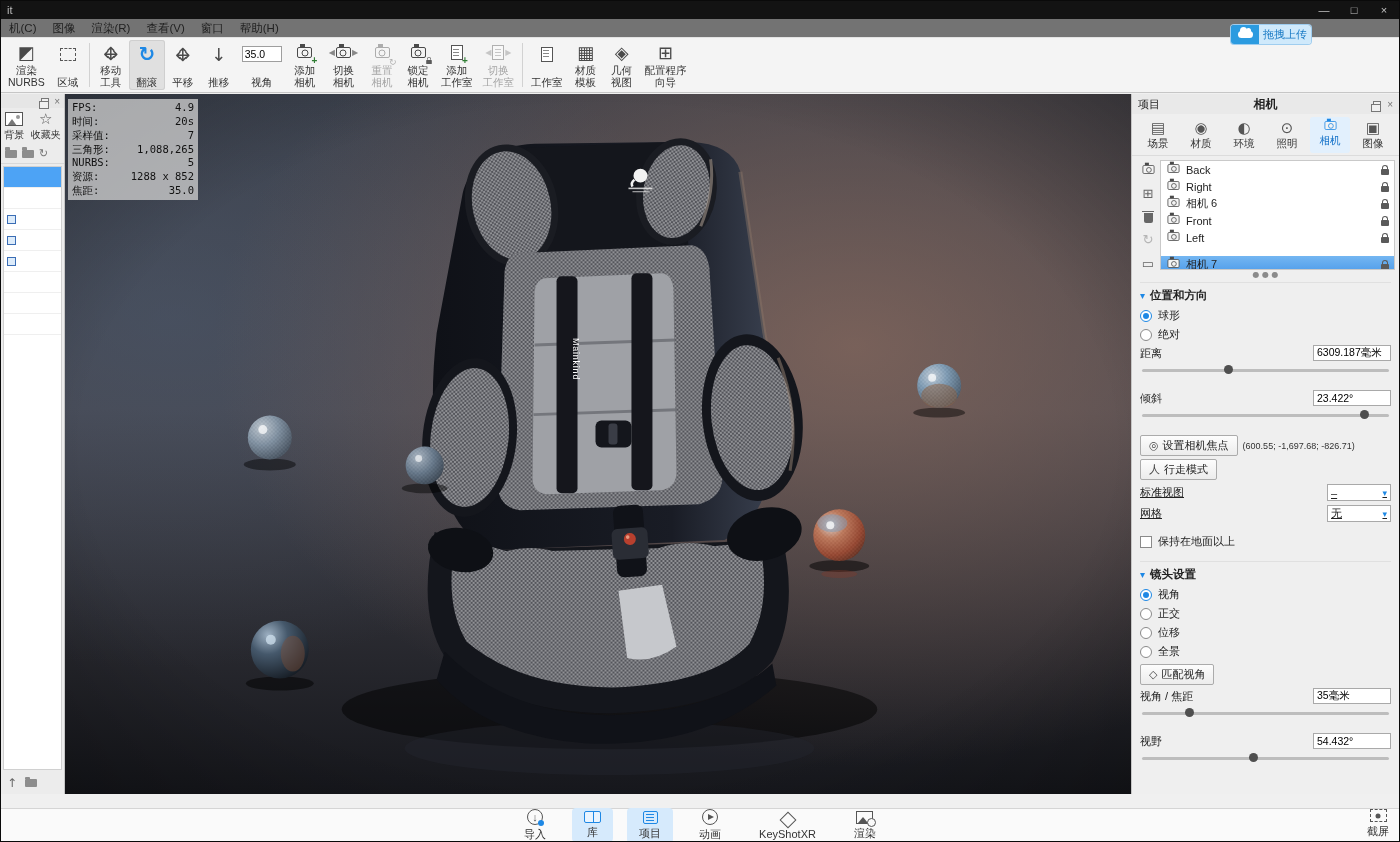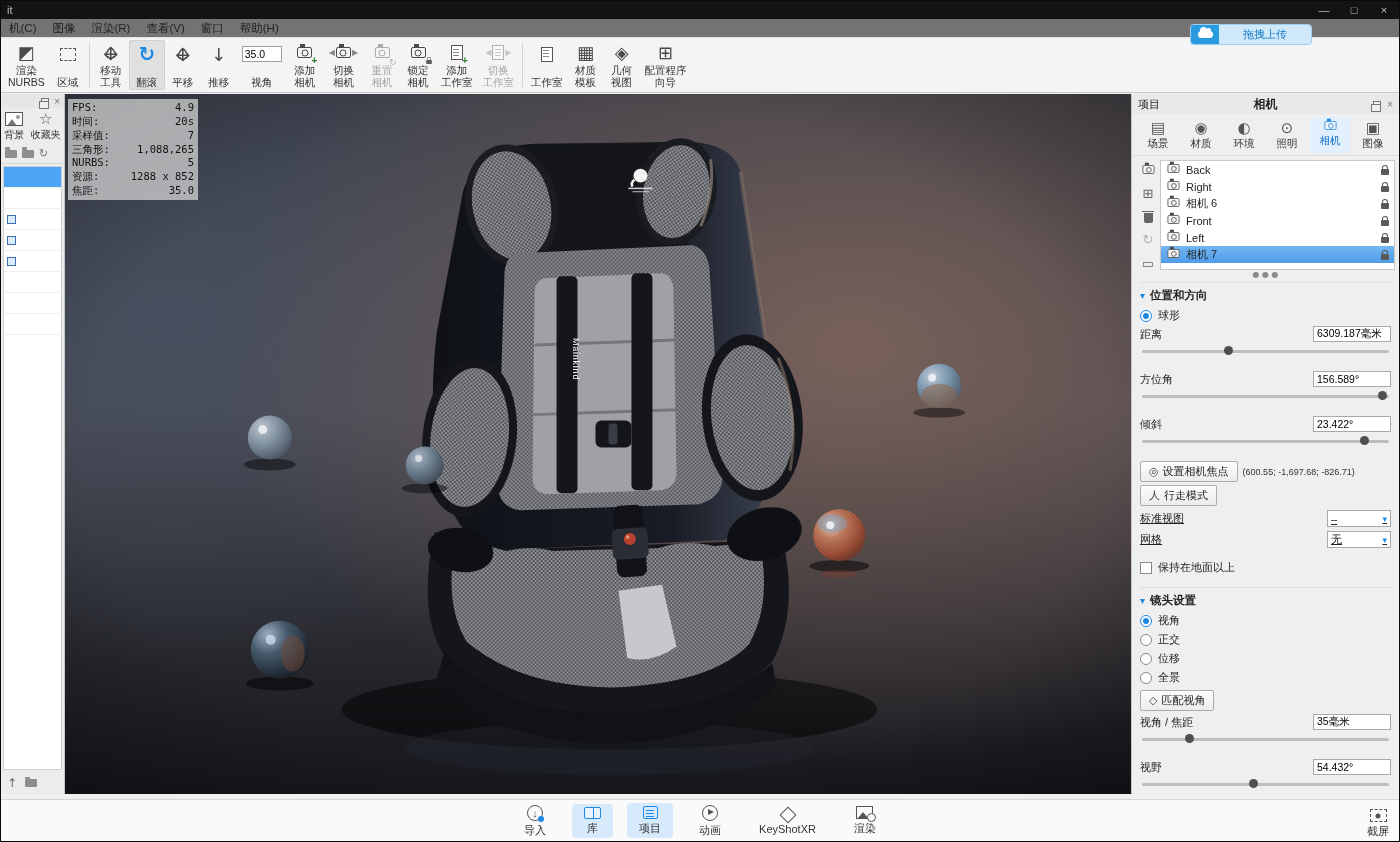--- a/index.html
+++ b/index.html
@@ -68,21 +68,21 @@
   .imp-ico::after { content:""; position:absolute; right:-2px; bottom:-2px; width:6px; height:6px; border-radius:50%; background:#1e88e5; }
   .cube-ico { display:inline-block; width:12px; height:12px; border:1.6px solid #555; transform:rotate(45deg); margin-top:2px; }
   .rnd-ico { display:inline-block; width:17px; height:13px; border:1.6px solid #555; position:relative; }
   .rnd-ico::before { content:""; position:absolute; left:1px; bottom:0; border-left:5px solid transparent; border-right:5px solid transparent; border-bottom:6px solid #555; }
   .rnd-ico::after { content:""; position:absolute; right:-4px; bottom:-4px; width:7px; height:7px; border:1.5px solid #555; border-radius:50%; background:#fafafa; }
   .shot-ico { display:inline-block; width:17px; height:13px; border:1.5px dashed #555; position:relative; }
   .shot-ico::before { content:""; position:absolute; left:50%; top:50%; transform:translate(-50%,-50%); width:5px; height:5px; border-radius:50%; background:#555; }
   
   .upload { position:absolute; top:24px; right:88px; height:19px; display:flex; border-radius:3px; overflow:hidden; cursor:pointer; box-shadow:0 0 0 1px #9fcdef; }
   .upload-left { width:28px; background:#2b9be0; display:flex; align-items:center; justify-content:center; }
-  .upload-right { background:#cfe9fb; color:#1779c4; font-size:11px; padding:0 24px; line-height:19px; }
+  .upload-right { background:#cfe9fb; color:#1779c4; font-size:11px; padding:0 4px; line-height:19px; }
   
   .main { position:absolute; top:93px; bottom:47px; left:0; right:0; display:flex; }
   
   .left-panel { width:64px; background:#ececec; border-right:1px solid #c6c6c6; display:flex; flex-direction:column; }
   .lp-head { height:14px; display:flex; align-items:center; justify-content:flex-end; gap:5px; padding:0 4px; background:#e6e6e6; font-size:10px; color:#777; }
   .lp-items { display:flex; justify-content:space-around; padding:4px 0 2px; }
   .lp-item { display:flex; flex-direction:column; align-items:center; font-size:10px; color:#333; gap:2px; cursor:pointer; }
   .lp-star { font-size:15px; color:#555; line-height:14px; }
   .lp-tools { display:flex; gap:5px; padding:3px 4px; align-items:center; border-bottom:1px solid #d8d8d8; }
   .lp-tools .g { font-size:11px; color:#777; }
@@ -106,21 +106,21 @@
   .rp-tabs { display:flex; justify-content:space-between; padding:3px 6px 2px; border-bottom:1px solid #dcdcdc; }
   .rp-tab { width:40px; display:flex; flex-direction:column; align-items:center; gap:1px; font-size:10.5px; color:#333; padding:3px 0 2px; border-radius:3px; cursor:pointer; }
   .rp-tab .g { font-size:15px; color:#555; line-height:16px; }
   .rp-tab.sel { background:#e2f0fd; color:#1371c8; }
   .cam-section { display:flex; padding:4px 4px 0 4px; }
   .cam-strip { width:24px; display:flex; flex-direction:column; align-items:center; gap:9px; padding-top:4px; }
   .cam-strip .g { font-size:13px; color:#666; cursor:pointer; }
   .cam-strip .dim { color:#b5b5b5; }
   .cam-list { flex:1; background:#fff; border:1px solid #c9c9c9; height:110px; overflow:hidden; }
   .cam-row { height:17px; display:flex; align-items:center; gap:5px; padding:0 5px; cursor:pointer; }
-  .cam-row.sel { background:linear-gradient(#74b6f2,#4e9ce9); }
+  .cam-row.sel { background:linear-gradient(#74b6f2,#4e9ce9);margin-top:10px; }
   .cam-name { flex:1; font-size:11px; }
   .dots-handle { text-align:center; color:#8a8a8a; font-size:8px; height:9px; line-height:8px; cursor:ns-resize; }
   .rp-body { flex:1; padding:0 8px; overflow:hidden; }
   .sec-h { display:flex; align-items:center; gap:5px; padding:5px 0 3px; font-weight:bold; font-size:11.5px; border-top:1px solid #e0e0e0; margin-top:2px; cursor:pointer; }
   .chev { color:#1e88e5; font-size:10px; }
   .radio-row { display:flex; align-items:center; gap:6px; padding:2px 0; cursor:pointer; }
   .radio { width:12px; height:12px; border:1px solid #8a8a8a; border-radius:50%; background:#fff; position:relative; flex:0 0 auto; }
   .radio.on { border-color:#1e88e5; }
   .radio.on::after { content:""; position:absolute; left:2px; top:2px; width:6px; height:6px; border-radius:50%; background:#1e88e5; }
   .cb { width:12px; height:12px; border:1px solid #8a8a8a; background:#fff; position:relative; flex:0 0 auto; }
@@ -131,21 +131,21 @@
   .thumb { position:absolute; top:-4px; width:9px; height:9px; margin-left:-4px; background:#4f4f4f; border-radius:50%; }
   .btn { display:inline-flex; align-items:center; gap:4px; border:1px solid #ababab; background:linear-gradient(#fdfdfd,#ececec); font-size:11px; color:#222; padding:2px 8px; border-radius:2px; cursor:pointer; }
   .btn .g { font-size:11px; color:#444; }
   .focus-row { display:flex; align-items:center; gap:5px; margin:3px 0; }
   .focus-val { font-size:9px; color:#333; white-space:nowrap; }
   .sel-row { display:flex; align-items:center; justify-content:space-between; margin:4px 0;text-decoration:underline; }
   .sel-box { width:64px; height:17px; border:1px solid #a9a9a9; background:#fff; display:flex; align-items:center; padding:0 3px; cursor:pointer; }
   .sel-arr { margin-left:auto; color:#1e88e5; font-size:9px; }
   .cb-row { display:flex; align-items:center; gap:6px; margin:12px 0; cursor:pointer; }
   
-  .bottombar { position:absolute; left:0; right:0; bottom:0; height:42px; background:#fafafa; border-top:1px solid #d5d5d5; display:flex; align-items:center; justify-content:center; gap:14px; }
+  .bottombar { position:absolute; left:0; right:0; bottom:0; height:33px; background:#fafafa; border-top:1px solid #d5d5d5; display:flex; align-items:center; justify-content:center; gap:14px; }
   .bb-item { display:flex; flex-direction:column; align-items:center; gap:2px; font-size:11px; color:#333; padding:3px 12px 2px; border-radius:4px; cursor:pointer; }
   .bb-item.sel { background:#d6eafc; }
   .bb-shot { position:absolute; right:10px; bottom:2px; display:flex; flex-direction:column; align-items:center; gap:2px; font-size:11px; color:#333; cursor:pointer; }
   .g { font-family:"DejaVu Sans","Liberation Sans",sans-serif; }
 </style>
 </head>
 <body>
 
 <div id="app">
 
@@ -619,37 +619,32 @@
       <div class="rp-body">
 
         <div class="sec-h">
           <span class="chev g">▾</span>
           <span>位置和方向</span>
         </div>
         <div class="radio-row">
           <span class="radio on"></span>
           <span>球形</span>
         </div>
+        <div class="radio-row">
+          <span class="radio"></span>
+          <span>绝对</span>
+        </div>
 
         <div class="param">
           <div class="param-top">
             <span>距离</span>
             <input class="valbox" value="6309.187毫米" style="">
           </div>
           <div class="slider">
               <span class="thumb" style="left:35%"></span>
-            </div>
-        </div>
-        <div class="param">
-          <div class="param-top">
-            <span>方位角</span>
-            <input class="valbox" value="156.589°" style="">
-          </div>
-          <div class="slider">
-              <span class="thumb" style="left:97%"></span>
             </div>
         </div>
         <div class="param">
           <div class="param-top">
             <span>倾斜</span>
             <input class="valbox" value="23.422°" style="">
           </div>
           <div class="slider">
               <span class="thumb" style="left:90%"></span>
             </div>

